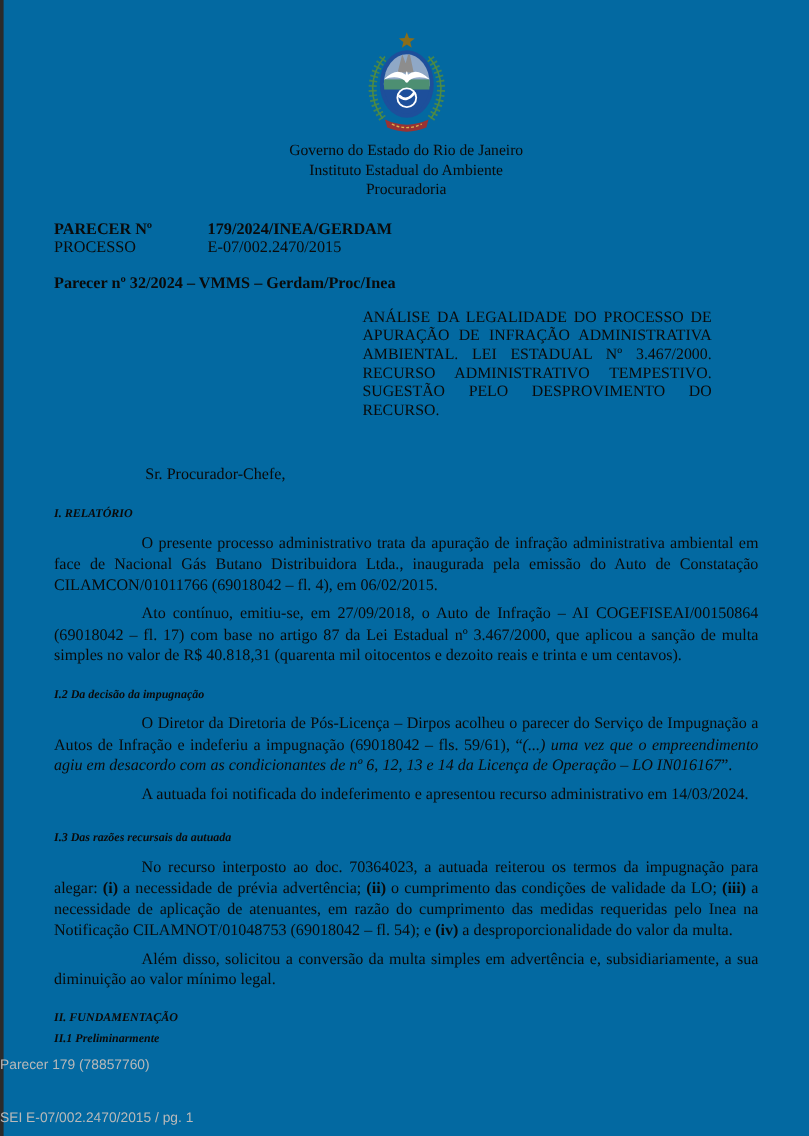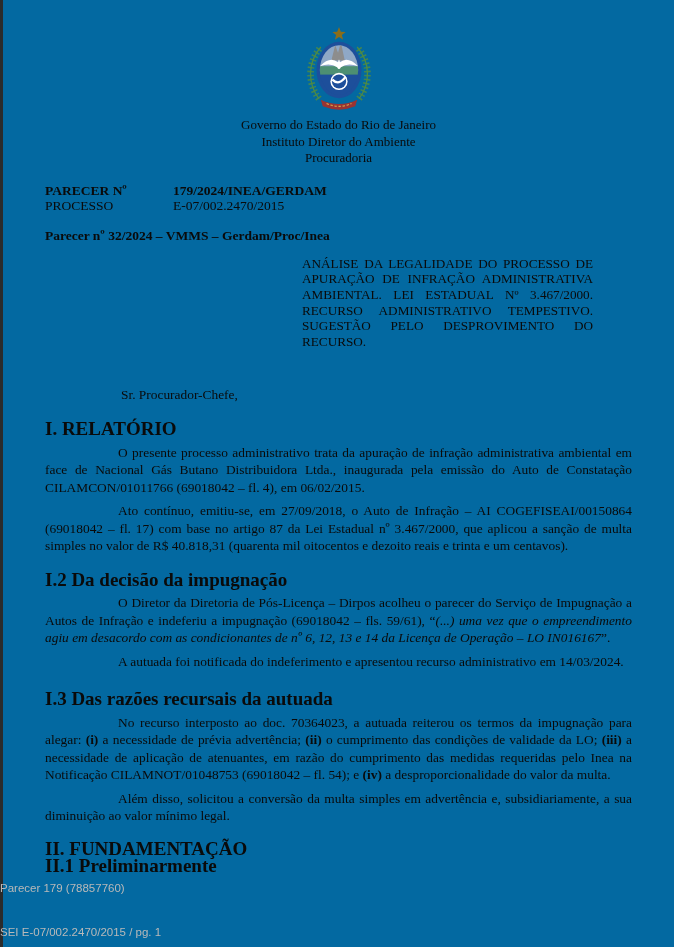--- a/index.html
+++ b/index.html
@@ -29,21 +29,21 @@
   .reference{font-weight:bold;font-size:13.5px;line-height:17px;margin-top:13px;}
 
   
   .ementa{
     margin-left:257px;width:291px;margin-top:12px;
     font-size:13.2px;line-height:15.7px;text-align:justify;
   }
 
   .salutation{margin-top:36px;font-size:13.4px;line-height:17.5px;text-indent:76px;}
 
-  .sec-heading{font-weight:bold;font-size:19px;line-height:17.5px;margin:16px 0 0 0;}
+  .sec-heading{font-weight:bold;font-size:10px;line-height:17.5px;margin:16px 0 0 0;font-style:italic;}
   .sec-heading.tight{margin-top:0;}
   p.body{
     font-size:13.4px;line-height:17.5px;text-align:justify;
     text-indent:73px;margin:6px 0 0 0;
   }
   .fund-block{margin-top:15px;}
   i.q{font-style:italic;}
 
   
   .footer{
@@ -85,21 +85,21 @@
 
           <circle cx="50" cy="58" r="9" fill="#ffffff"></circle>
           <circle cx="50" cy="58" r="7.4" fill="#1d4f9b"></circle>
           <path d="M43,56 Q50,63 57,53" fill="none" stroke="#ffffff" stroke-width="2.4"></path>
         </g>
 
         <path d="M31,77 Q50,86 69,77 L67,84 Q50,91 33,84 Z" fill="#993333"></path>
         <path d="M37,81 Q50,87 63,81" fill="none" stroke="#d9b24a" stroke-width="1.2" stroke-dasharray="2.5,1.8"></path>
       </svg>
       <div class="letterhead-line">Governo do Estado do Rio de Janeiro</div>
-      <div class="letterhead-line">Instituto Diretor do Ambiente</div>
+      <div class="letterhead-line">Instituto Estadual do Ambiente</div>
       <div class="letterhead-line">Procuradoria</div>
     </div>
 
     <div class="docid">
       <div class="docid-row">
         <span class="docid-label bold">PARECER Nº</span>
         <span class="bold">179/2024/INEA/GERDAM</span>
       </div>
       <div class="docid-row">
         <span class="docid-label">PROCESSO</span>

